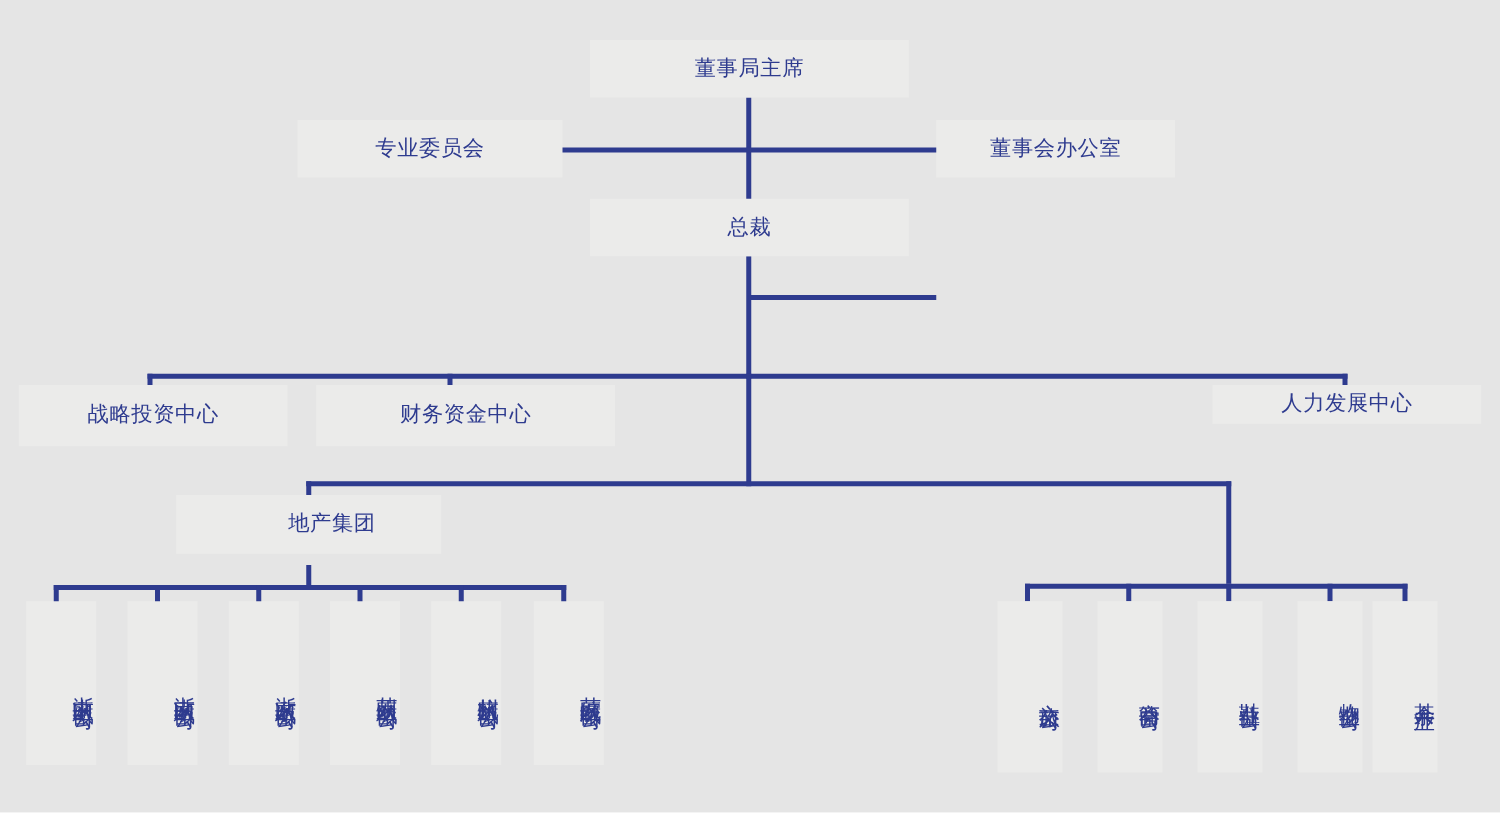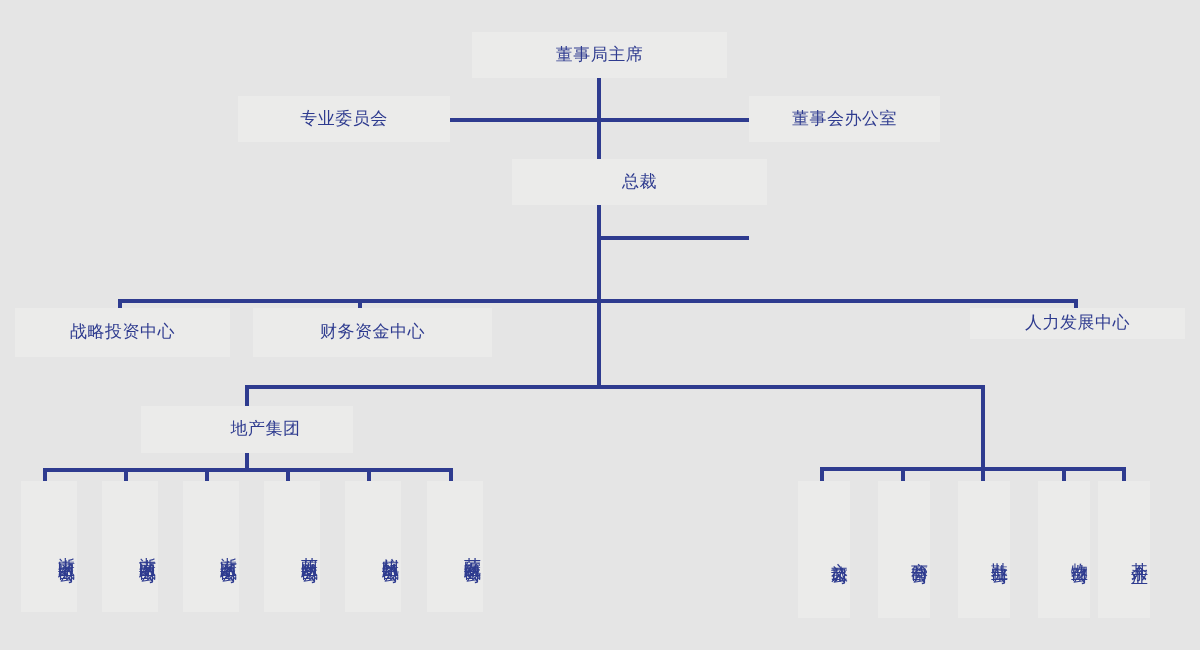--- a/index.html
+++ b/index.html
@@ -88,30 +88,30 @@
   <div class="line v" style="left:981px; top:467px; height:14px;"></div>
   <div class="line v" style="left:1062px; top:467px; height:14px;"></div>
   <div class="line v" style="left:1122px; top:467px; height:14px;"></div>
 
   <div class="node" style="left:472px; top:32px; width:255px; height:46px;">董事局主席</div>
 
   <div class="node" style="left:238px; top:96px; width:212px; height:46px;">专业委员会</div>
 
   <div class="node" style="left:749px; top:96px; width:191px; height:46px;">董事会办公室</div>
 
-  <div class="node" style="left:472px; top:159px; width:255px; height:46px;margin-left:40px;">总裁</div>
+  <div class="node" style="left:472px; top:159px; width:255px; height:46px;">总裁</div>
 
 
   <div class="node" style="left:15px; top:308px; width:215px; height:49px;">战略投资中心</div>
 
   <div class="node" style="left:253px; top:308px; width:239px; height:49px;">财务资金中心</div>
 
   <div class="node" style="left:970px; top:308px; width:215px; height:31px;">人力发展中心</div>
 
-  <div class="node" style="left:141px; top:406px; width:212px; height:47px;padding-left:37px;">地产集团</div>
+  <div class="node" style="left:141px; top:396px; width:212px; height:47px;padding-left:37px;">地产集团</div>
 
   <div class="node vertical" style="left:21px; top:481px; width:56px; height:131px;">浙中区域公司</div>
   <div class="node vertical" style="left:102px; top:481px; width:56px; height:131px;">浙南区域公司</div>
   <div class="node vertical" style="left:183px; top:481px; width:56px; height:131px;">浙东区域公司</div>
   <div class="node vertical" style="left:264px; top:481px; width:56px; height:131px;">苏州区域公司</div>
   <div class="node vertical" style="left:345px; top:481px; width:56px; height:131px;">杭州区域公司</div>
   <div class="node vertical" style="left:427px; top:481px; width:56px; height:131px;">苏皖区域公司</div>
 
   <div class="node vertical" style="left:798px; top:481px; width:52px; height:137px;">文旅公司</div>
   <div class="node vertical" style="left:878px; top:481px; width:52px; height:137px;">商管公司</div>

